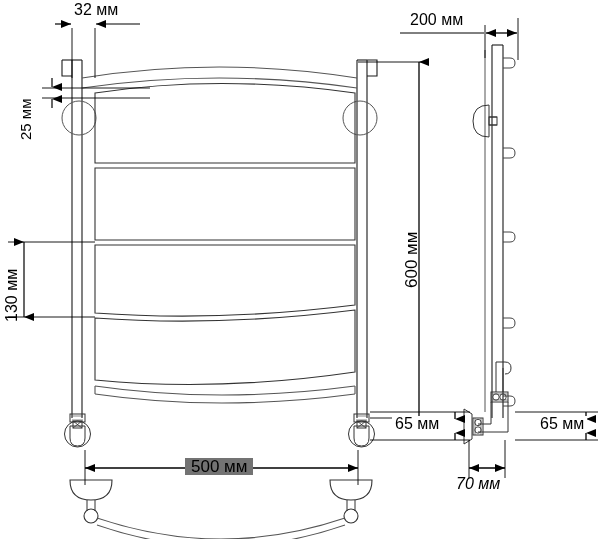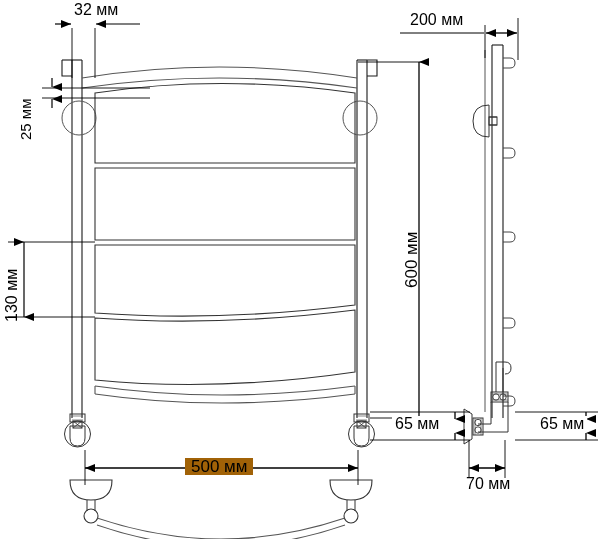--- a/index.html
+++ b/index.html
@@ -251,25 +251,25 @@
       </g>
     </g>
   </svg>
 
   <div class="dim-label" style="left:74px; top:2px; font-size:16px;">32 мм</div>
 
   <div class="dim-label vertical" style="left:18px; top:140px; font-size:15px; transform: rotate(-90deg);">25 мм</div>
 
   <div class="dim-label vertical" style="left:4px; top:322px; font-size:16px; transform: rotate(-90deg);">130 мм</div>
 
-  <div class="dim-label" style="left:185px; top:458px; font-size:17px; background:#a16207; padding:0 6px;">500 мм</div>
+  <div class="dim-label" style="left:185px; top:458px; font-size:17px; background:#737373; padding:0 6px;">500 мм</div>
 
   <div class="dim-label" style="left:410px; top:12px; font-size:16px;">200 мм</div>
 
   <div class="dim-label vertical" style="left:403px; top:288px; font-size:17px; transform: rotate(-90deg);">600 мм</div>
 
   <div class="dim-label" style="left:392px; top:416px; font-size:16px; background:#fff; padding:0 3px;">65 мм</div>
 
   <div class="dim-label" style="left:537px; top:416px; font-size:16px; background:#fff; padding:0 3px;">65 мм</div>
 
-  <div class="dim-label" style="left:466px; top:476px; font-size:16px;">70 мм</div>
+  <div class="dim-label" style="left:456px; top:476px; font-size:16px;font-style:italic;">70 мм</div>
 
 </div>
 
 </body></html>

